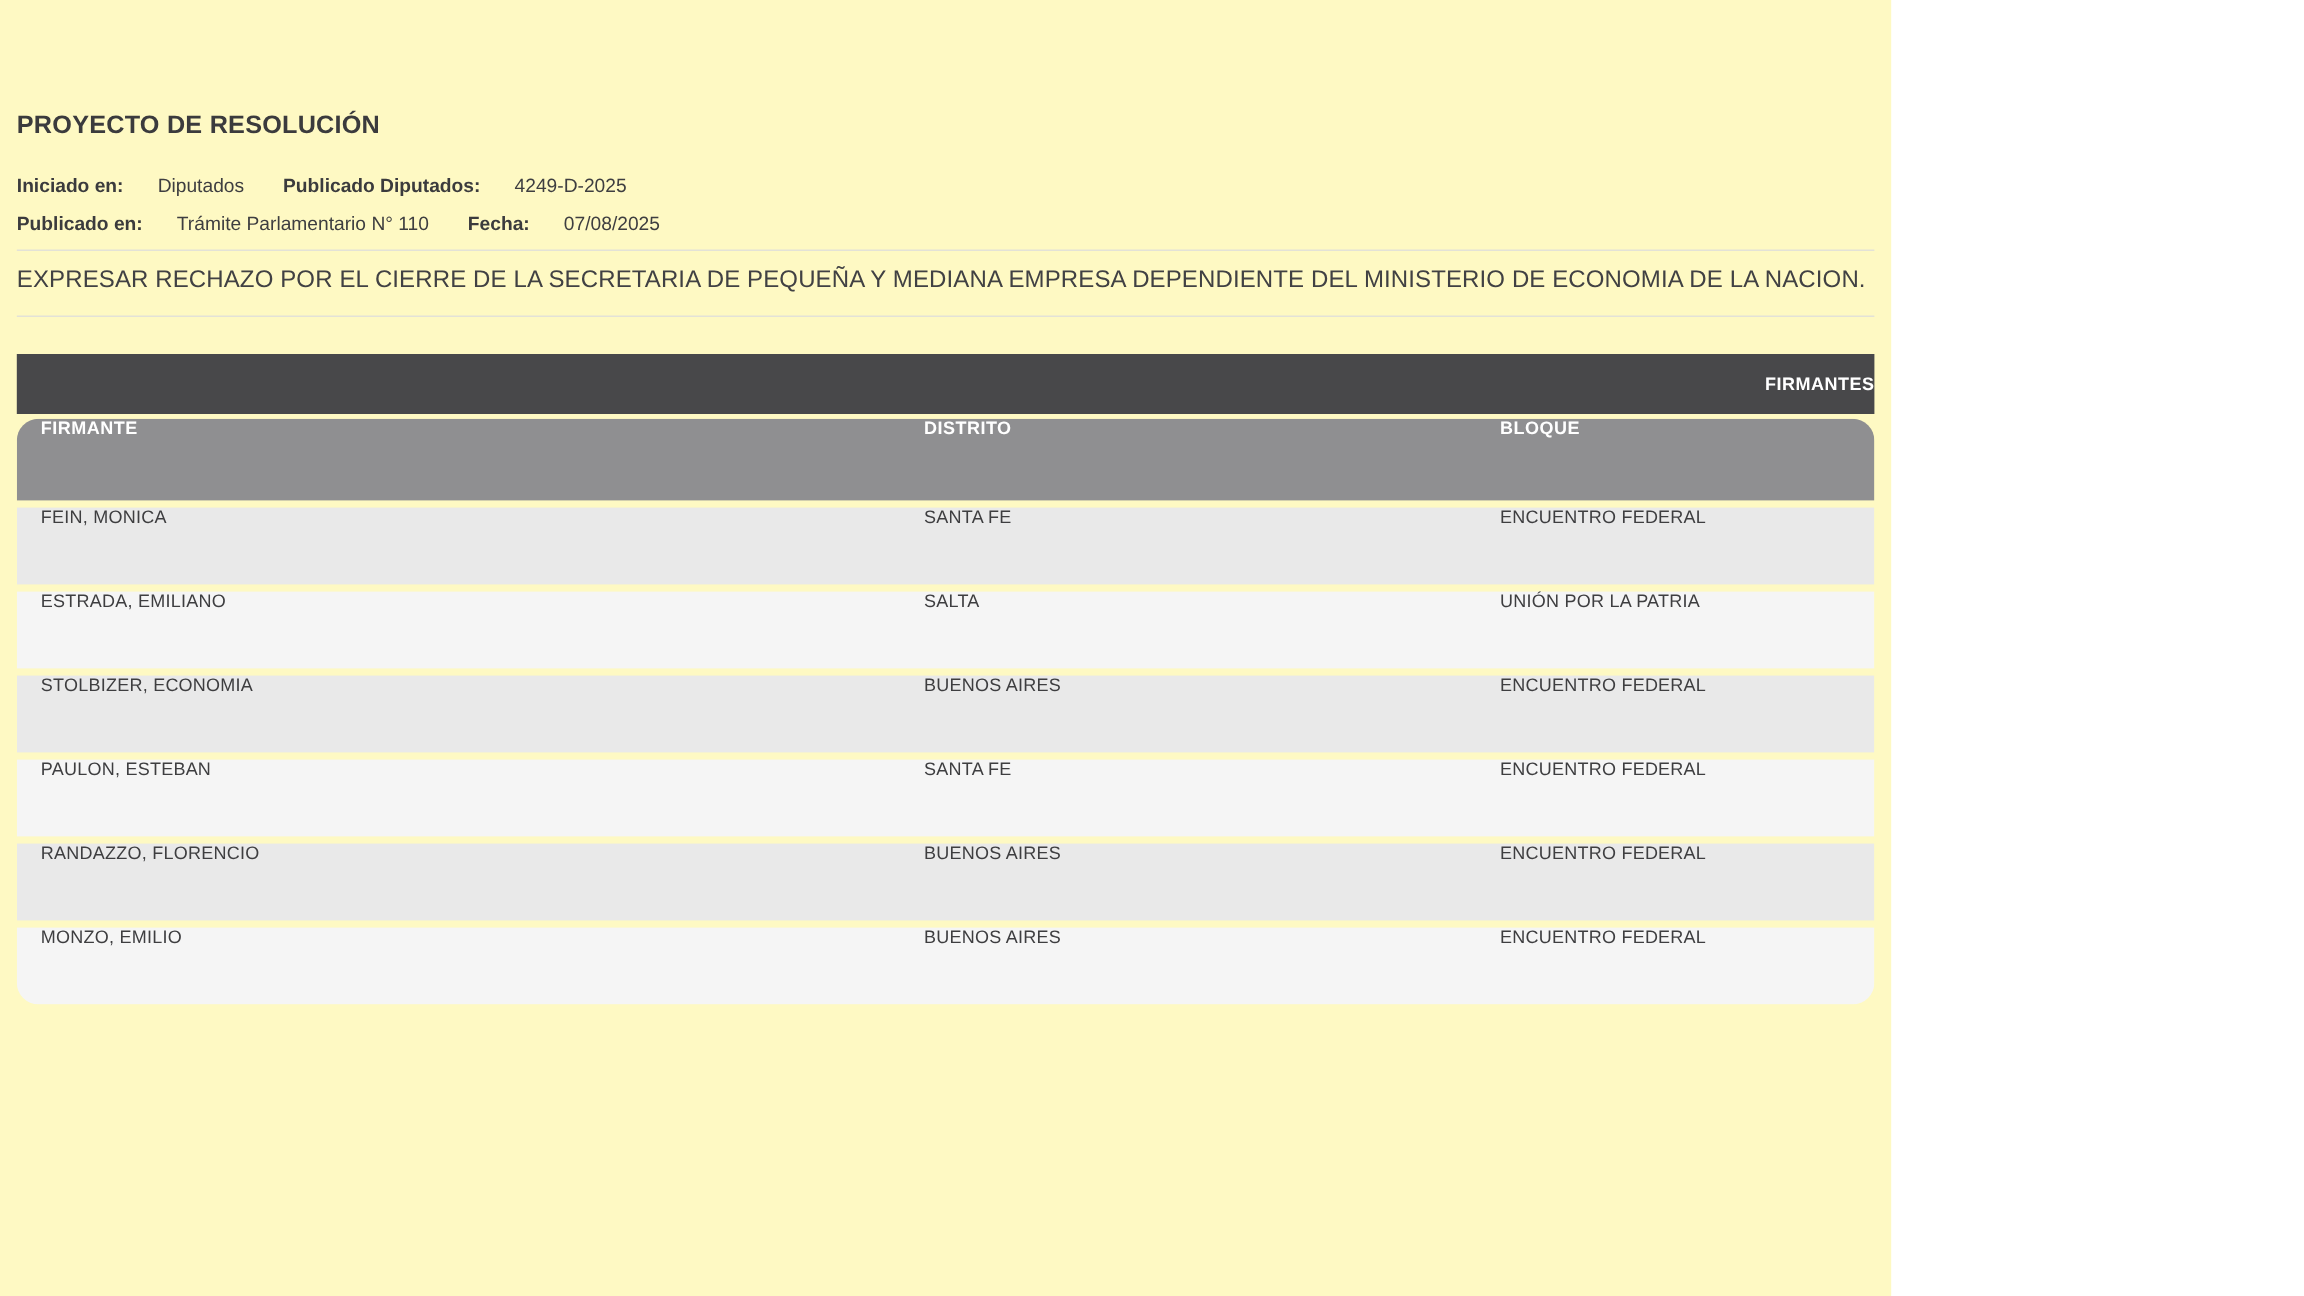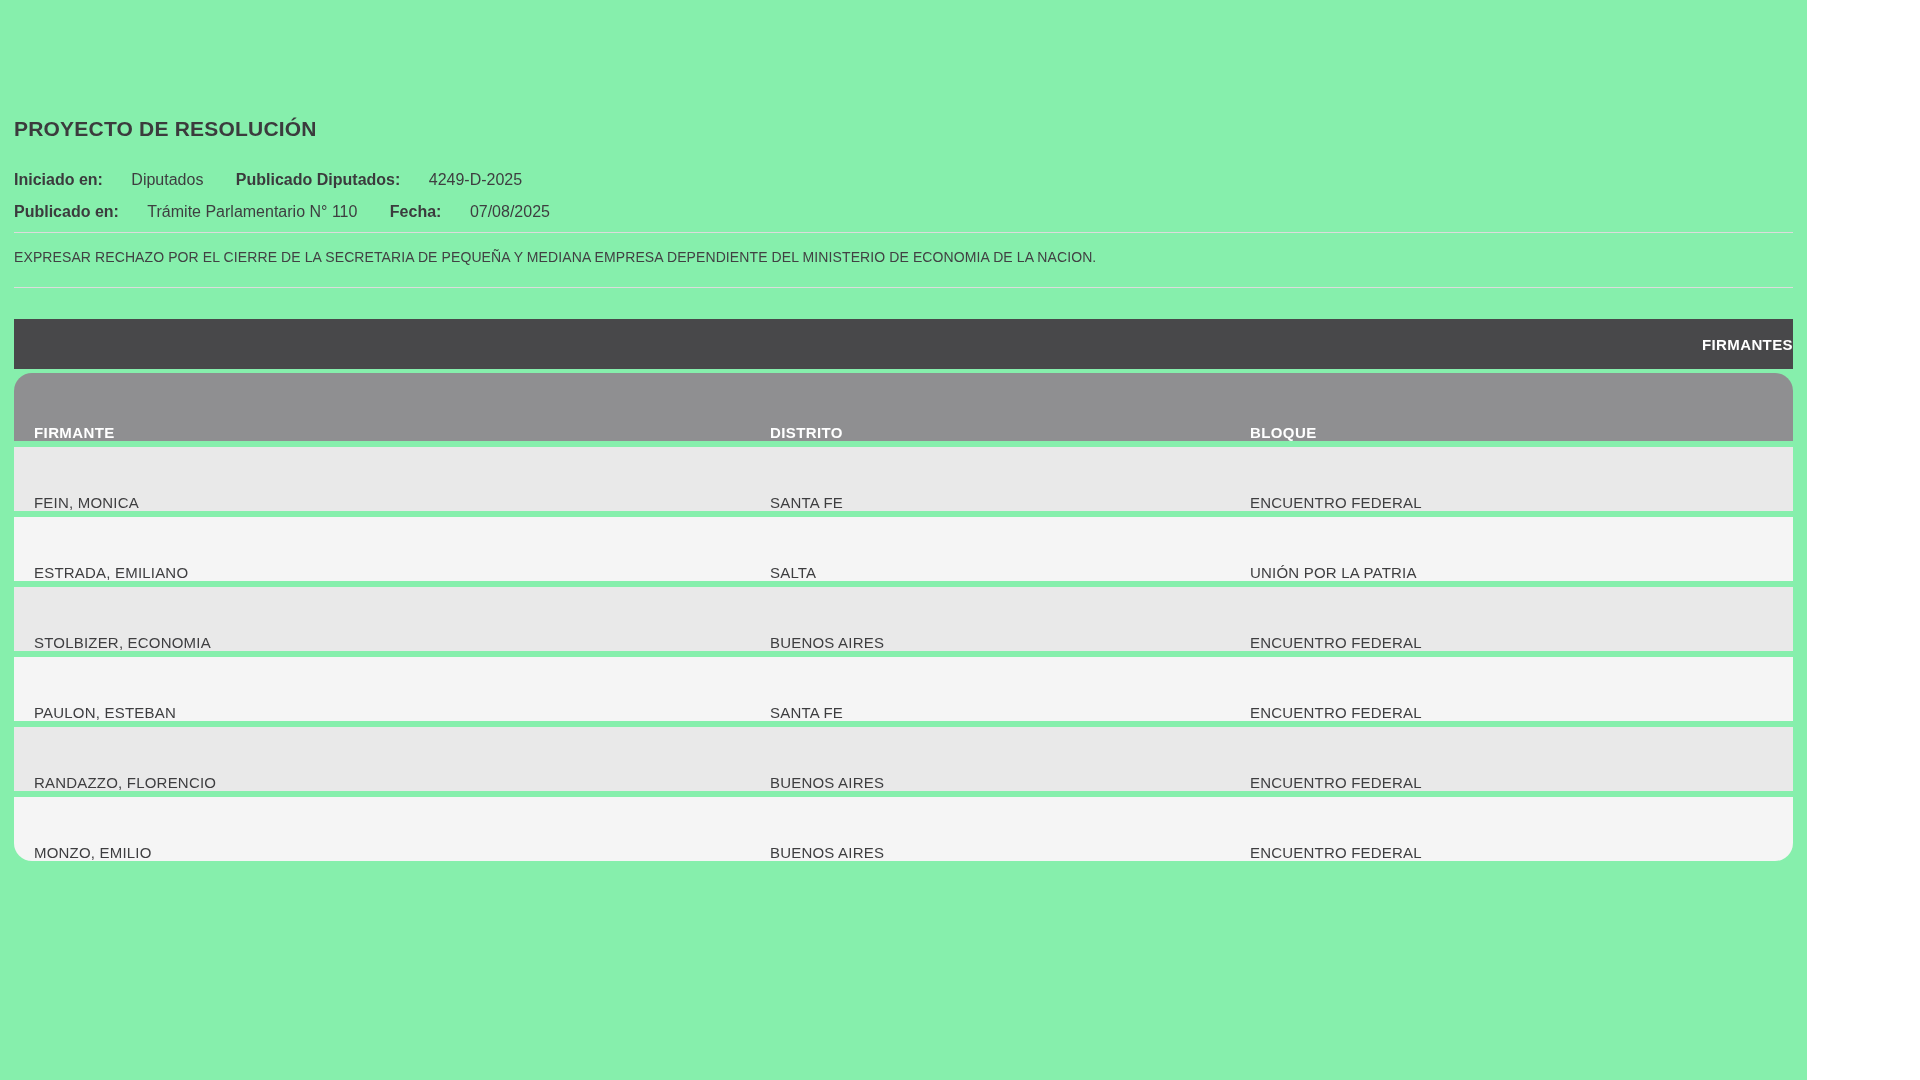--- a/index.html
+++ b/index.html
@@ -3,25 +3,25 @@
 <meta charset="utf-8">
 <style>
   html, body {
     margin: 0;
     padding: 0;
     background: #ffffff;
     font-family: "Liberation Sans", sans-serif;
     color: #3e3e40;
   }
   .page {
-    width: 1807px;
+    width: 1576px;
     height: 1080px;
     box-sizing: border-box;
-    padding: 116px 14px 0 14px;
-    background: #86efac;
+    padding: 92px 14px 0 14px;
+    background: #fef9c3;
     overflow: hidden;
   }
   .doc-title {
     margin: 0;
     font-size: 21px;
     line-height: 26px;
     font-weight: 700;
     color: #3b3b3d;
     letter-spacing: 0.2px;
   }
@@ -36,21 +36,21 @@
   .meta-value { font-weight: 400; margin-left: 24px; }
   .meta-seg2 { margin-left: 28px; }
   .divider {
     border: none;
     border-top: 1px solid #dcdcdc;
     margin: 4px 0 0 0;
   }
   .subject {
     margin: 0;
     padding: 15px 0 16px 0;
-    font-size: 14px;
+    font-size: 20px;
     line-height: 19px;
     color: #414143;
     letter-spacing: 0.1px;
   }
   .firmantes-bar {
     margin-top: 31px;
     height: 50px;
     background: #48484a;
     color: #ffffff;
     display: flex;
@@ -60,21 +60,21 @@
     font-weight: 700;
     letter-spacing: 0.4px;
   }
   .table-wrap {
     margin-top: 4px;
     border-radius: 18px;
     overflow: hidden;
   }
   .trow {
     display: flex;
-    align-items: flex-end;
+    align-items: flex-start;
   }
   .header-row {
     height: 68px;
     background: #8f8f91;
     color: #ffffff;
     font-weight: 700;
     font-size: 15px;
     letter-spacing: 0.4px;
   }
   .data-row {

